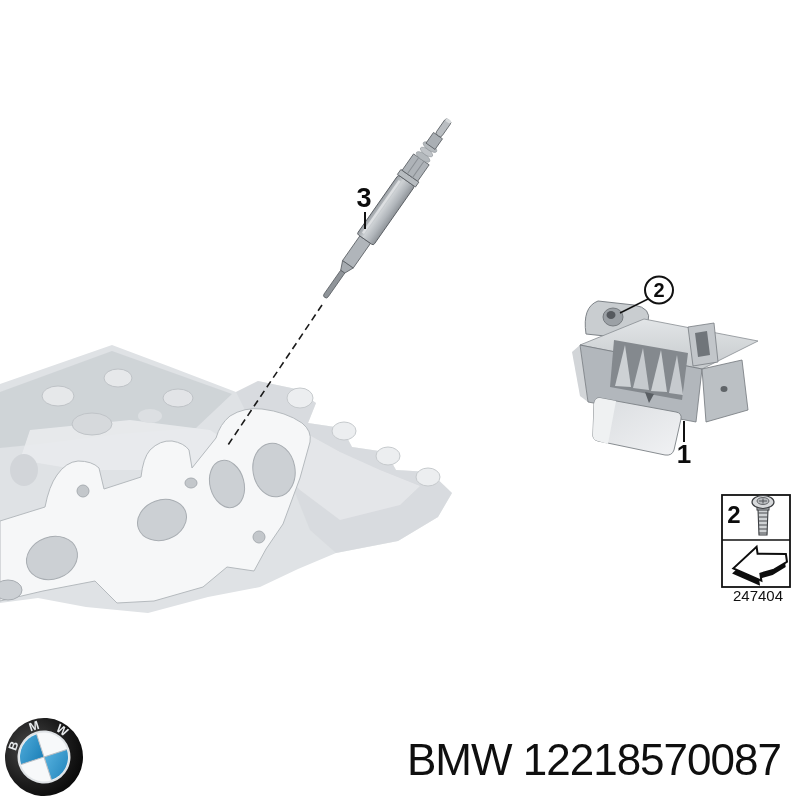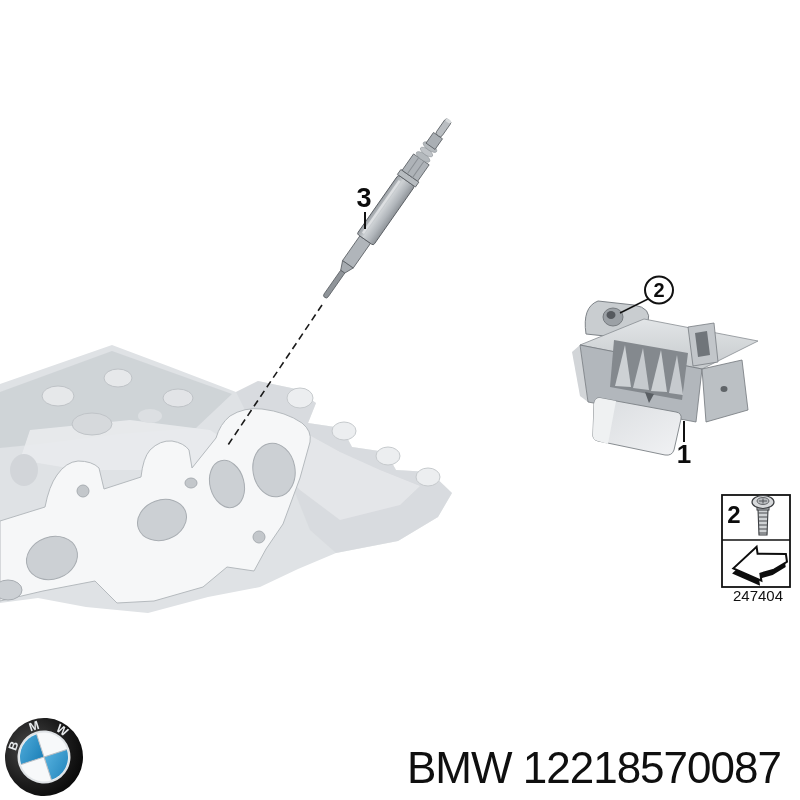--- a/index.html
+++ b/index.html
@@ -5,21 +5,20 @@
   html,body{margin:0;padding:0;background:#ffffff;}
   .canvas{
     position:relative;width:800px;height:800px;background:#ffffff;
     overflow:hidden;font-family:"Liberation Sans",sans-serif;
   }
   .diagram-svg{position:absolute;left:0;top:0;}
   .part-number{
     position:absolute;left:407px;top:735px;width:392px;
     font-size:44px;letter-spacing:-1px;color:#0f0f0f;white-space:nowrap;
     font-family:"Liberation Sans",sans-serif;
-    margin-top:8px;
   }
   text{font-family:"Liberation Sans",sans-serif;}
   .callout-num{font-weight:bold;fill:#0c0c0c;}
 </style>
 </head>
 <body>
 
 <div class="canvas">
 <svg class="diagram-svg" width="800" height="800" viewBox="0 0 800 800">
   <defs>

